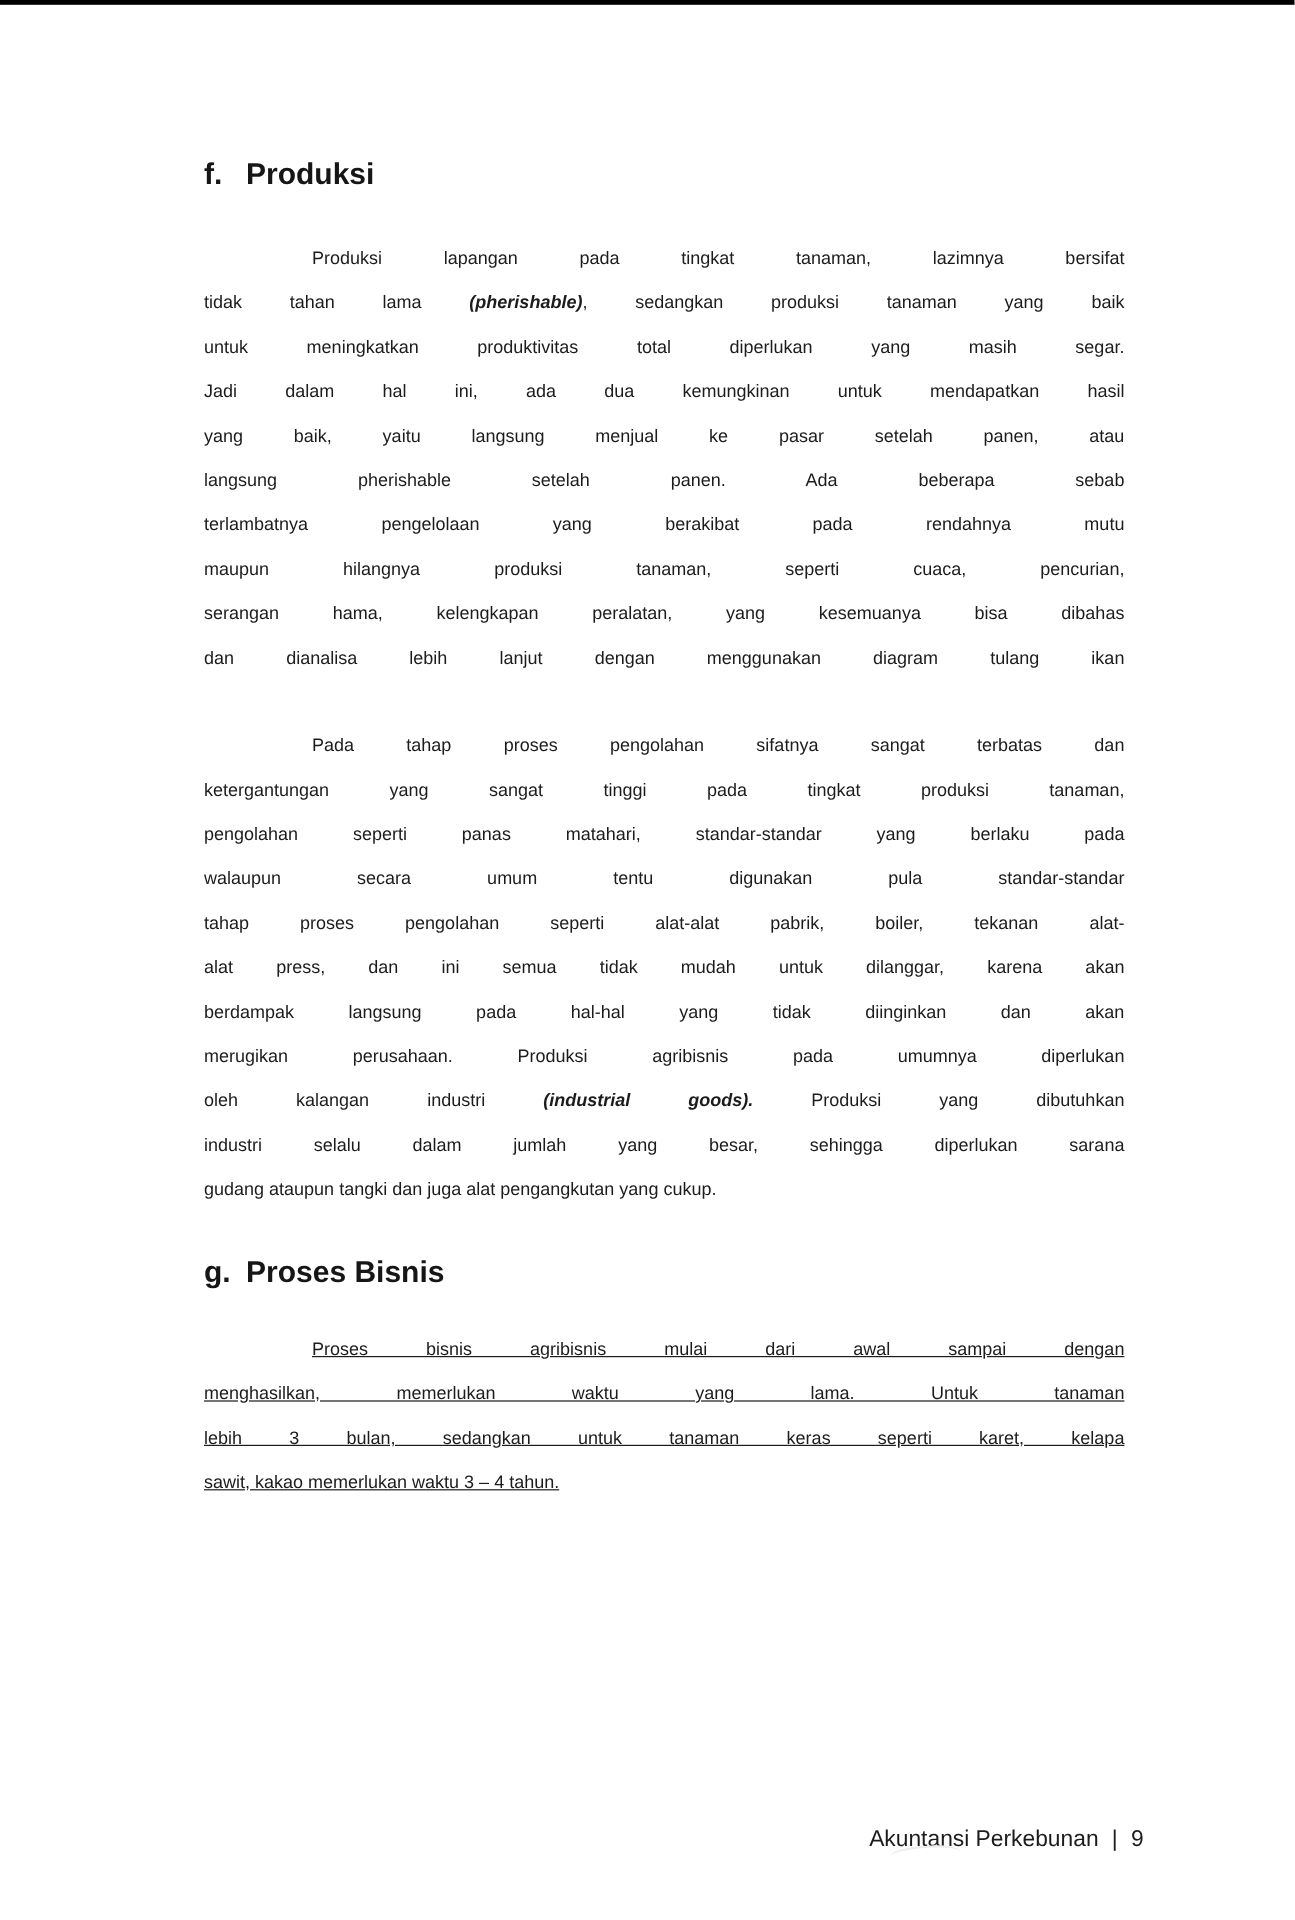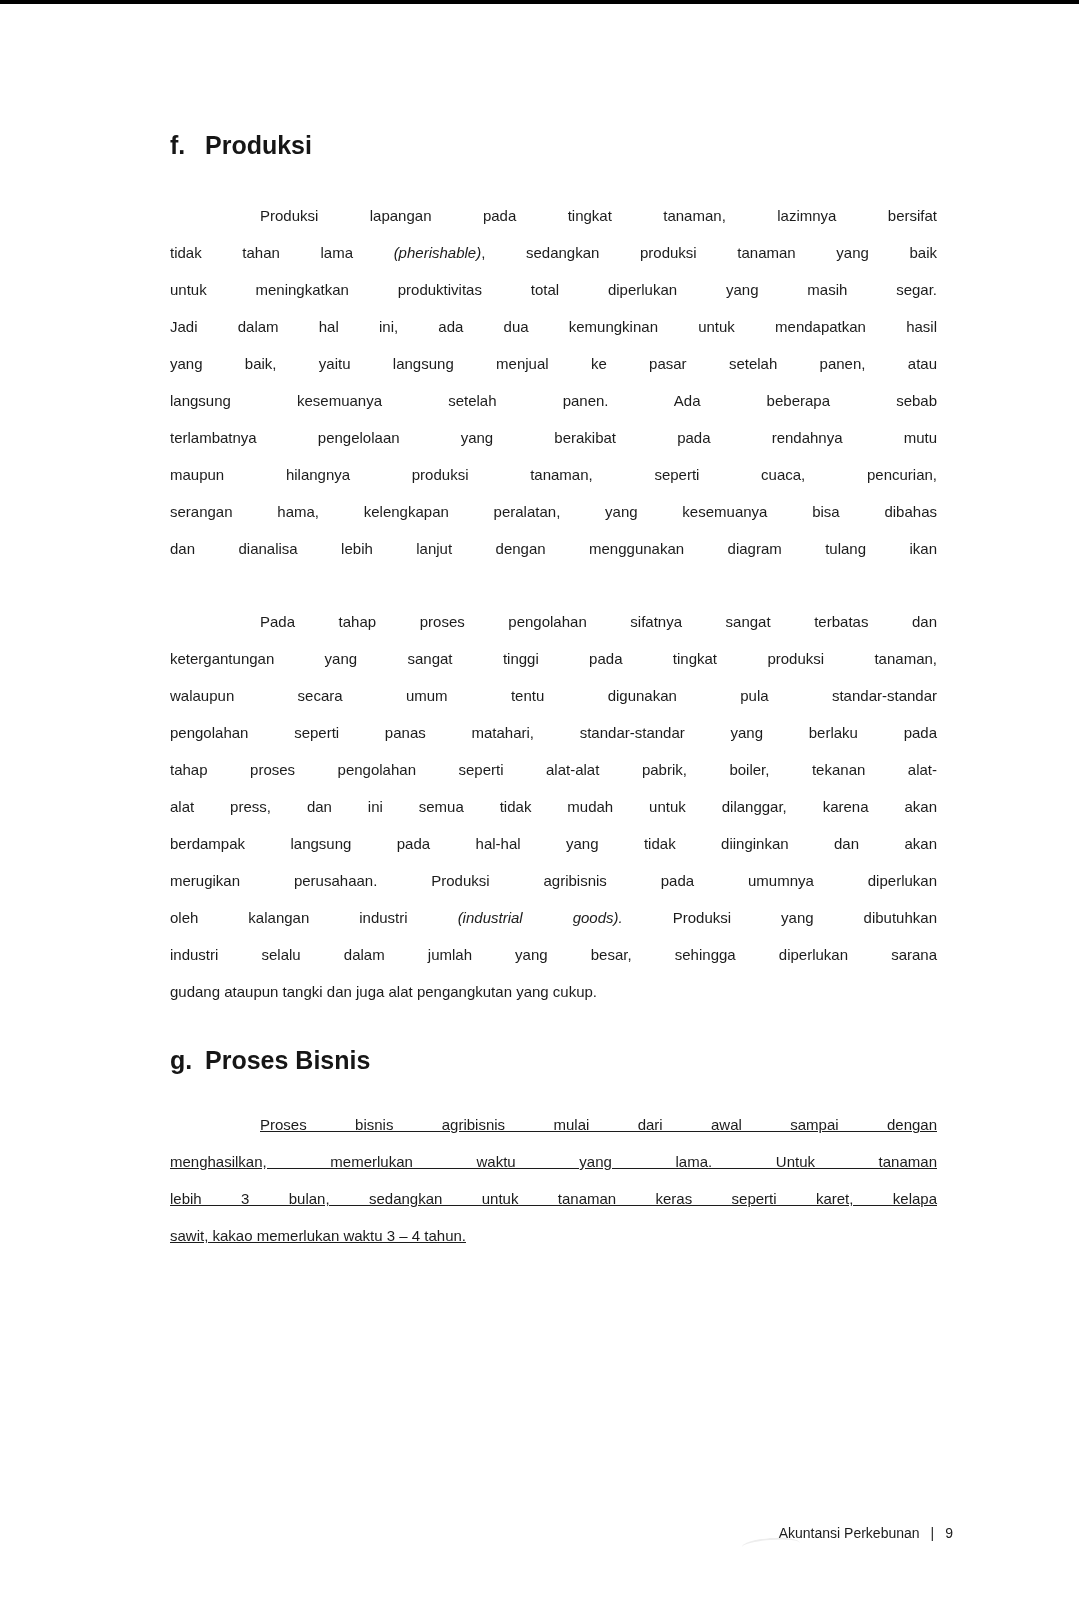--- a/index.html
+++ b/index.html
@@ -41,26 +41,26 @@
   #para1 { margin-top: 38px; }
   #para2 { margin-top: 36px; }
   #heading-g { margin-top: 36px; }
   #para3 { margin-top: 32px; text-decoration: underline; }
   .jline {
     text-align: justify;
     text-align-last: justify;
   }
   .jline.first { padding-left: 90px; }
   .jline.last { text-align-last: left; }
-  .it { font-style: italic; }
+  .it { font-style: italic; font-weight: bold; }
   .footer {
     position: absolute;
     top: 1520px;
     right: 126px;
-    font-size: 14px;
+    font-size: 19px;
     line-height: 26px;
     white-space: nowrap;
     color: #1c1c1c;
   }
   .footer .sep { margin: 0 11px; }
   .artifact {
     position: absolute;
     left: 742px;
     top: 1538px;
     width: 58px;
@@ -82,32 +82,32 @@
       <span class="num">f.</span>
       <span class="lbl">Produksi</span>
     </div>
 
     <div class="para" id="para1">
       <div class="jline first">Produksi lapangan pada tingkat tanaman, lazimnya bersifat</div>
       <div class="jline"><span>tidak tahan lama </span><span class="it">(pherishable)</span><span>, sedangkan produksi tanaman yang baik</span></div>
       <div class="jline">untuk meningkatkan produktivitas total diperlukan yang masih segar.</div>
       <div class="jline">Jadi dalam hal ini, ada dua kemungkinan untuk mendapatkan hasil</div>
       <div class="jline">yang baik, yaitu langsung menjual ke pasar setelah panen, atau</div>
-      <div class="jline">langsung kesemuanya setelah panen. Ada beberapa sebab</div>
+      <div class="jline">langsung pherishable setelah panen. Ada beberapa sebab</div>
       <div class="jline">terlambatnya pengelolaan yang berakibat pada rendahnya mutu</div>
       <div class="jline">maupun hilangnya produksi tanaman, seperti cuaca, pencurian,</div>
       <div class="jline">serangan hama, kelengkapan peralatan, yang kesemuanya bisa dibahas</div>
       <div class="jline">dan dianalisa lebih lanjut dengan menggunakan diagram tulang ikan</div>
     </div>
 
     <div class="para" id="para2">
       <div class="jline first">Pada tahap proses pengolahan sifatnya sangat terbatas dan</div>
       <div class="jline">ketergantungan yang sangat tinggi pada tingkat produksi tanaman,</div>
+      <div class="jline">pengolahan seperti panas matahari, standar-standar yang berlaku pada</div>
       <div class="jline">walaupun secara umum tentu digunakan pula standar-standar</div>
-      <div class="jline">pengolahan seperti panas matahari, standar-standar yang berlaku pada</div>
       <div class="jline">tahap proses pengolahan seperti alat-alat pabrik, boiler, tekanan alat-</div>
       <div class="jline">alat press, dan ini semua tidak mudah untuk dilanggar, karena akan</div>
       <div class="jline">berdampak langsung pada hal-hal yang tidak diinginkan dan akan</div>
       <div class="jline">merugikan perusahaan. Produksi agribisnis pada umumnya diperlukan</div>
       <div class="jline"><span>oleh kalangan industri </span><span class="it">(industrial goods).</span><span> Produksi yang dibutuhkan</span></div>
       <div class="jline">industri selalu dalam jumlah yang besar, sehingga diperlukan sarana</div>
       <div class="jline last">gudang ataupun tangki dan juga alat pengangkutan yang cukup.</div>
     </div>
 
     <div class="heading" id="heading-g">

